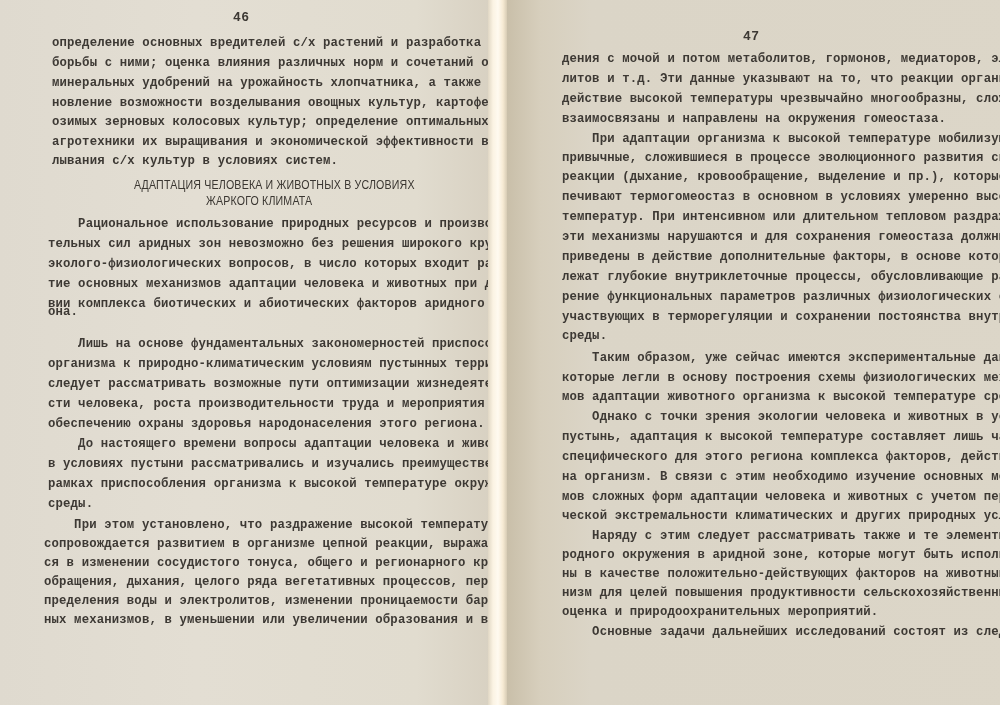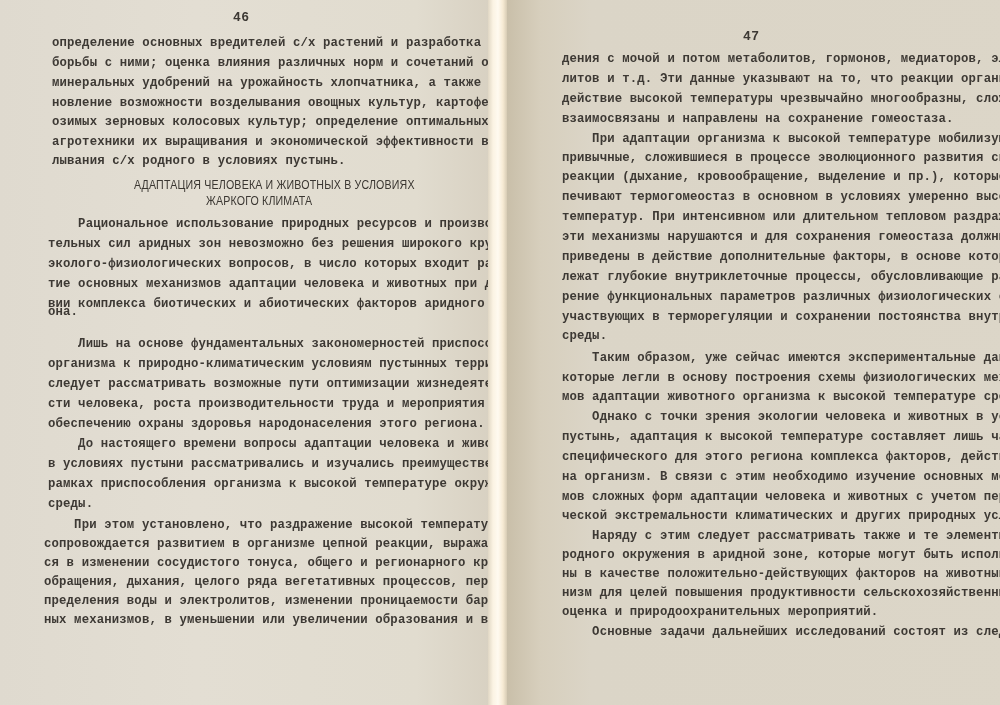--- a/index.html
+++ b/index.html
@@ -46,21 +46,21 @@
 <div class="page page-left">
   <div class="page-number" style="left:233px; top:10px;">46</div>
 
   <div>
     <div class="line" style="left: 52px; top: 36px; white-space: pre;">определение основных вредителей с/х растений и разработка мер</div>
     <div class="line" style="left: 52px; top: 56px; white-space: pre;">борьбы с ними; оценка влияния различных норм и сочетаний органо-</div>
     <div class="line" style="left: 52px; top: 76px; white-space: pre;">минеральных удобрений на урожайность хлопчатника, а также уста-</div>
     <div class="line" style="left: 52px; top: 96px; white-space: pre;">новление возможности возделывания овощных культур, картофеля,</div>
     <div class="line" style="left: 52px; top: 115px; white-space: pre;">озимых зерновых колосовых культур; определение оптимальных приемов</div>
     <div class="line" style="left: 52px; top: 135px; white-space: pre;">агротехники их выращивания и экономической эффективности возде-</div>
-    <div class="line" style="left: 52px; top: 154px; white-space: pre;">лывания с/х родного в условиях пустынь.</div>
+    <div class="line" style="left: 52px; top: 154px; white-space: pre;">лывания с/х культур в условиях систем.</div>
   </div>
 
   <div>
     <div class="heading-line" style="left:134px; top:178px;">АДАПТАЦИЯ ЧЕЛОВЕКА И ЖИВОТНЫХ В УСЛОВИЯХ</div>
     <div class="heading-line" style="left:206px; top:194px;">ЖАРКОГО КЛИМАТА</div>
   </div>
 
   <div>
     <div class="line" style="left: 48px; top: 217px; white-space: pre;">    Рациональное использование природных ресурсов и производи-</div>
     <div class="line" style="left: 48px; top: 237px; white-space: pre;">тельных сил аридных зон невозможно без решения широкого круга</div>
@@ -88,21 +88,21 @@
 
 <div class="spine"></div>
 
 <div class="page page-right">
   <div class="page-number" style="left:236px; top:29px;">47</div>
 
   <div>
     <div class="line" style="left: 55px; top: 52px; white-space: pre;">дения с мочой и потом метаболитов, гормонов, медиаторов, электро-</div>
     <div class="line" style="left: 55px; top: 72px; white-space: pre;">литов и т.д. Эти данные указывают на то, что реакции организма на</div>
     <div class="line" style="left: 55px; top: 92px; white-space: pre;">действие высокой температуры чрезвычайно многообразны, сложны,</div>
-    <div class="line" style="left: 55px; top: 112px; white-space: pre;">взаимосвязаны и направлены на сохранение гомеостаза.</div>
+    <div class="line" style="left: 55px; top: 112px; white-space: pre;">взаимосвязаны и направлены на окружения гомеостаза.</div>
     <div class="line" style="left: 55px; top: 132px; white-space: pre;">    При адаптации организма к высокой температуре мобилизуются</div>
     <div class="line" style="left: 55px; top: 151px; white-space: pre;">привычные, сложившиеся в процессе эволюционного развития системные</div>
     <div class="line" style="left: 55px; top: 170px; white-space: pre;">реакции (дыхание, кровообращение, выделение и пр.), которые обес-</div>
     <div class="line" style="left: 55px; top: 190px; white-space: pre;">печивают термогомеостаз в основном в условиях умеренно высоких</div>
     <div class="line" style="left: 55px; top: 210px; white-space: pre;">температур. При интенсивном или длительном тепловом раздражении</div>
     <div class="line" style="left: 55px; top: 230px; white-space: pre;">эти механизмы нарушаются и для сохранения гомеостаза должны быть</div>
     <div class="line" style="left: 55px; top: 250px; white-space: pre;">приведены в действие дополнительные факторы, в основе которых</div>
     <div class="line" style="left: 55px; top: 270px; white-space: pre;">лежат глубокие внутриклеточные процессы, обусловливающие расши-</div>
     <div class="line" style="left: 55px; top: 290px; white-space: pre;">рение функциональных параметров различных физиологических систем,</div>
     <div class="line" style="left: 55px; top: 310px; white-space: pre;">участвующих в терморегуляции и сохранении постоянства внутренней</div>

